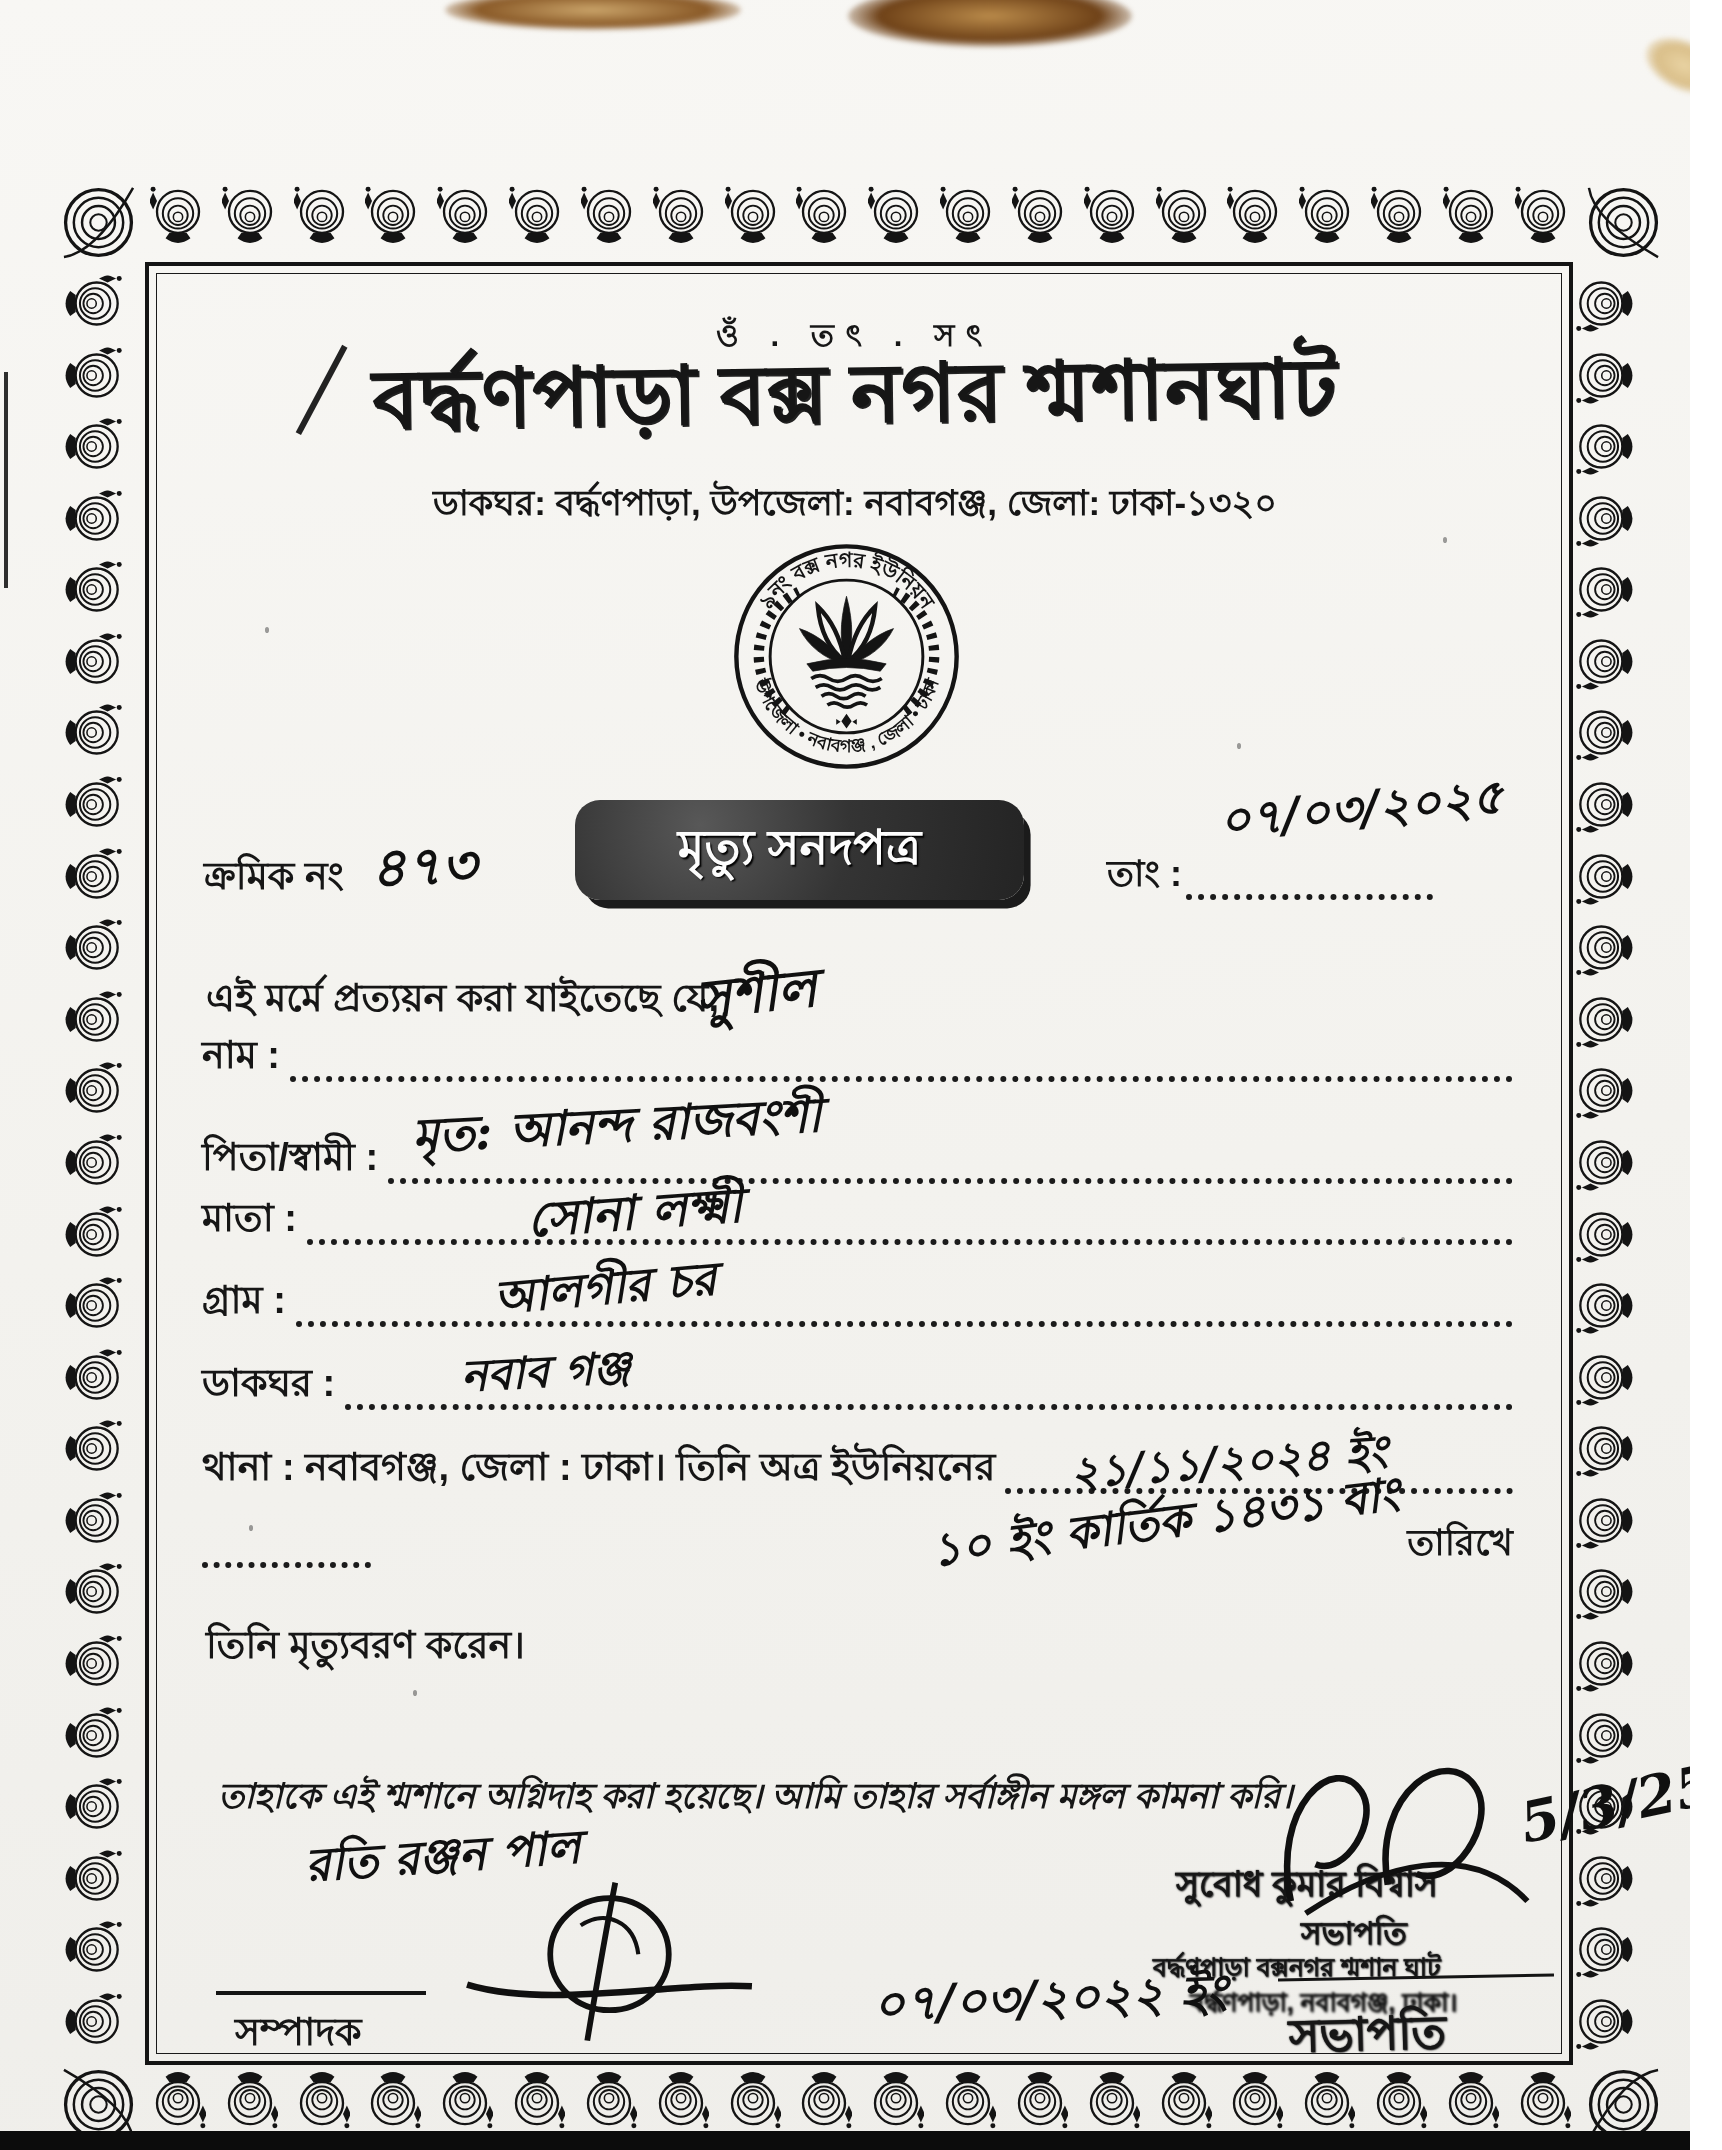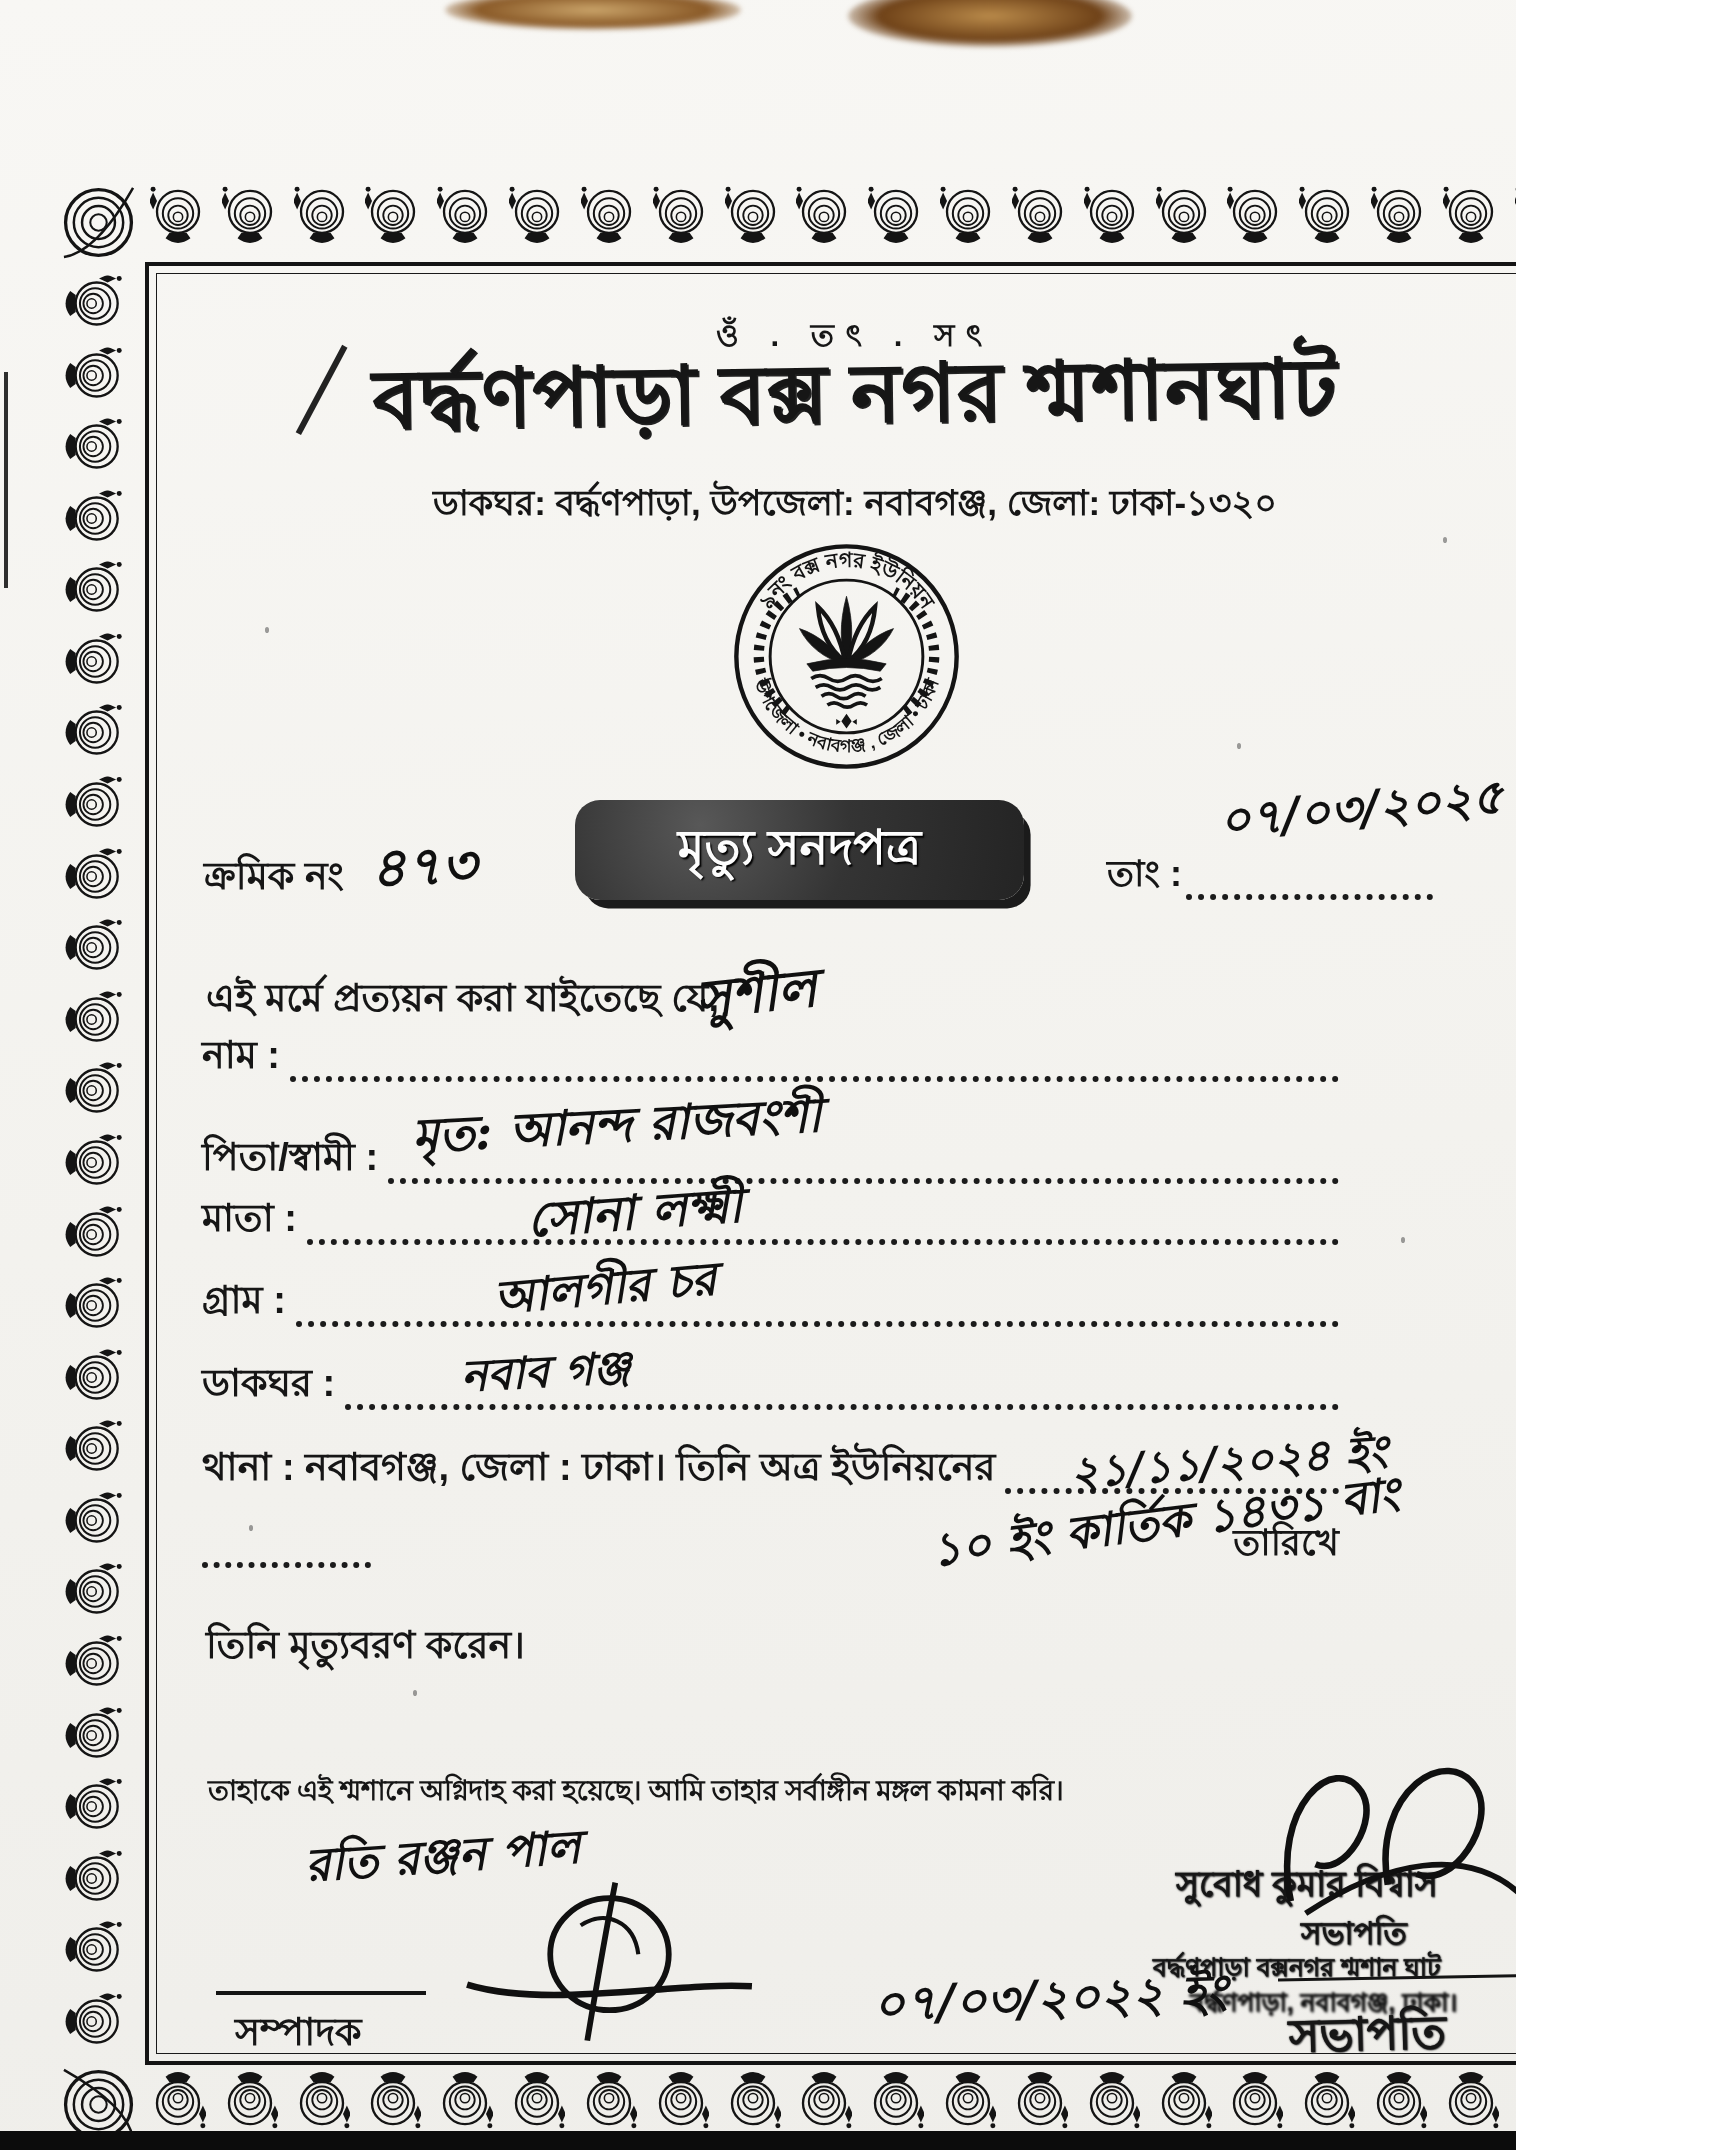--- a/index.html
+++ b/index.html
@@ -1,16 +1,16 @@
 <!DOCTYPE html>
 <html style="font-size:13px"><head>
 <meta charset="utf-8">
 <style>
   html,body{margin:0;padding:0;background:#ffffff;}
-  #page{position:relative;width:1516px;height:2151px;overflow:hidden;
+  #page{position:relative;width:1690px;height:2151px;overflow:hidden;
         background:linear-gradient(175deg,#f8f7f4 0%,#f3f2ee 55%,#efeeea 100%);
         font-family:"Liberation Sans",sans-serif;color:#161616;}
   .abs{position:absolute;}
   
   .orn-strip{position:absolute;display:flex;justify-content:space-between;z-index:5;}
   .orn-strip span{display:block;width:56px;height:61px;}
   #orn-top{left:150px;width:1421px;top:186px;height:66px;}
   #orn-bottom{left:150px;width:1421px;top:2068px;height:66px;}
   #orn-left,#orn-right{flex-direction:column;top:273px;height:1779px;width:59px;}
   #orn-left{left:64px;}
@@ -1378,21 +1378,21 @@
 
   <div class="field-row" style="top:1517px;">
     <span class="dotfix"></span>
     <span class="spacer"></span>
     <span class="lbl" style="font-size:36px;">তারিখে</span>
   </div>
   <div class="abs hw" style="left:930px;top:1487px;font-size:46px;transform:rotate(-7deg);">১০ ইং কার্তিক ১৪৩১ বাং</div>
 
   <div class="abs lbl" style="left:206px;top:1615px;">তিনি মৃত্যুবরণ করেন।</div>
 
-  <div class="abs lbl" style="left:208px;top:1769px;font-size:28px;letter-spacing:-0.4px;">তাহাকে এই শ্মশানে অগ্নিদাহ করা হয়েছে। আমি তাহার সর্বাঙ্গীন মঙ্গল কামনা করি।</div>
+  <div class="abs lbl" style="left:218px;top:1769px;font-size:35px;letter-spacing:-0.4px;font-style:italic;">তাহাকে এই শ্মশানে অগ্নিদাহ করা হয়েছে। আমি তাহার সর্বাঙ্গীন মঙ্গল কামনা করি।</div>
 
   <div class="abs hw" style="left:305px;top:1821px;font-size:46px;transform:rotate(-4deg);">রতি রঞ্জন পাল</div>
   <div class="abs" style="left:457px;top:1876px;z-index:20;">
     <svg width="305" height="177" viewBox="0 0 370 215" xmlns="http://www.w3.org/2000/svg" fill="none" stroke="#101010">
       <ellipse cx="185" cy="95" rx="72" ry="68" stroke-width="7"></ellipse>
       <path d="M192,8 C180,70 168,140 158,200" stroke-width="7"></path>
       <path d="M12,132 C110,162 265,128 358,134" stroke-width="8"></path>
       <path d="M150,60 C180,40 215,55 220,95" stroke-width="5"></path>
     </svg>
   </div>

